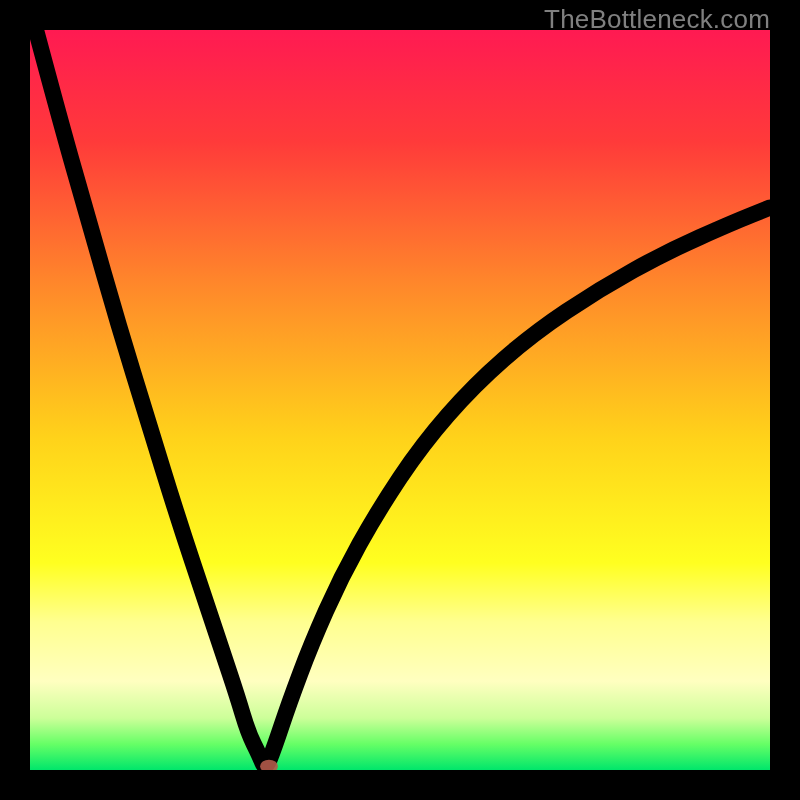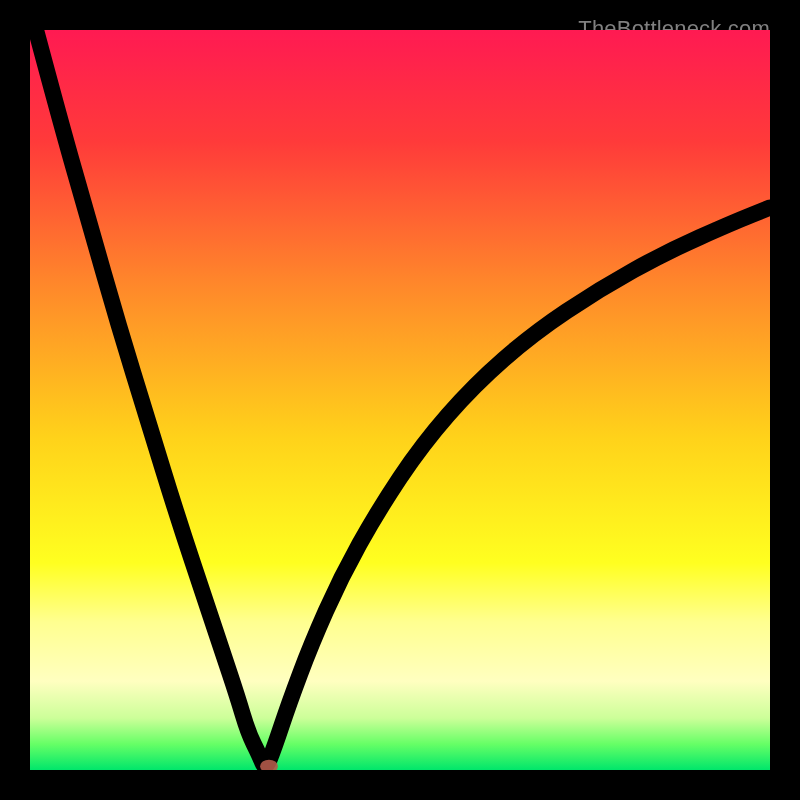--- a/index.html
+++ b/index.html
@@ -22,24 +22,24 @@
   .plot-area {
     position: absolute;
     top: 30px;
     left: 30px;
     width: 740px;
     height: 740px;
     overflow: hidden;
   }
   .watermark {
     position: absolute;
-    top: 16px;
+    top: 4px;
     right: 30px;
     color: #808080;
-    font-size: 22px;
+    font-size: 26px;
     font-weight: 500;
     letter-spacing: 0.2px;
   }
   svg {
     position: absolute;
     top: 0;
     left: 0;
     width: 100%;
     height: 100%;
   }

